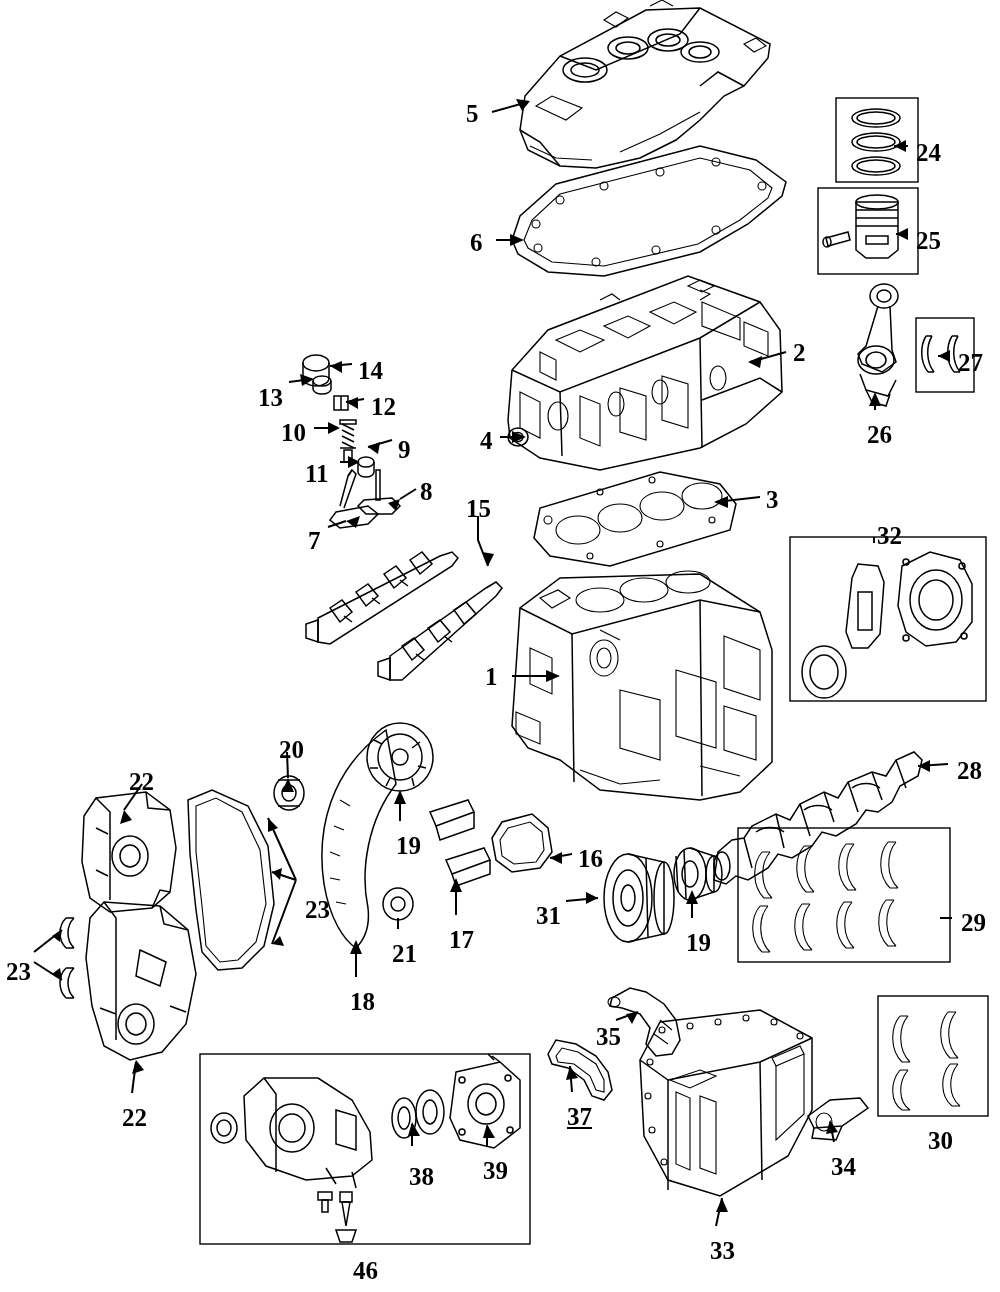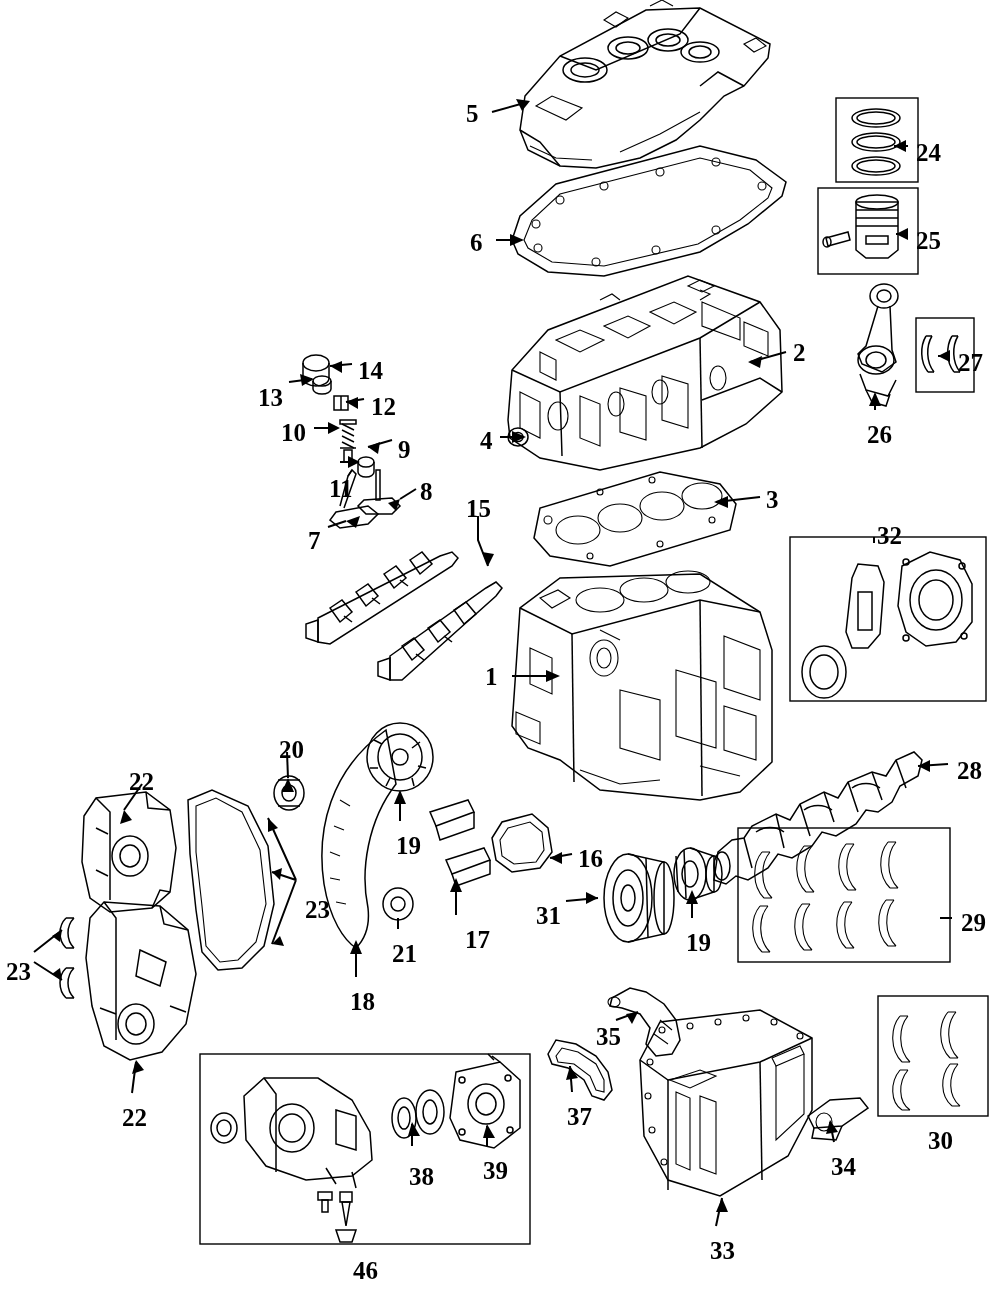--- a/index.html
+++ b/index.html
@@ -491,27 +491,27 @@
   <div class="callout" style="left:485px;top:664px;">1</div>
   <div class="callout" style="left:793px;top:340px;">2</div>
   <div class="callout" style="left:766px;top:487px;">3</div>
   <div class="callout" style="left:480px;top:428px;">4</div>
   <div class="callout" style="left:466px;top:101px;">5</div>
   <div class="callout" style="left:470px;top:230px;">6</div>
   <div class="callout" style="left:308px;top:528px;">7</div>
   <div class="callout" style="left:420px;top:479px;">8</div>
   <div class="callout" style="left:398px;top:437px;">9</div>
   <div class="callout" style="left:281px;top:420px;">10</div>
-  <div class="callout" style="left:305px;top:476px;margin-left:24px;">11</div>
+  <div class="callout" style="left:305px;top:461px;">11</div>
   <div class="callout" style="left:371px;top:394px;">12</div>
   <div class="callout" style="left:258px;top:385px;">13</div>
   <div class="callout" style="left:358px;top:358px;">14</div>
   <div class="callout" style="left:466px;top:496px;">15</div>
   <div class="callout" style="left:578px;top:846px;">16</div>
-  <div class="callout" style="left:465px;top:927px;">17</div>
+  <div class="callout" style="left:449px;top:927px;">17</div>
   <div class="callout" style="left:350px;top:989px;">18</div>
   <div class="callout" style="left:396px;top:833px;">19</div>
   <div class="callout" style="left:686px;top:930px;">19</div>
   <div class="callout" style="left:279px;top:737px;">20</div>
   <div class="callout" style="left:392px;top:941px;">21</div>
   <div class="callout" style="left:129px;top:769px;">22</div>
   <div class="callout" style="left:122px;top:1105px;">22</div>
   <div class="callout" style="left:305px;top:897px;">23</div>
   <div class="callout" style="left:6px;top:959px;">23</div>
   <div class="callout" style="left:916px;top:140px;">24</div>
@@ -520,17 +520,17 @@
   <div class="callout" style="left:958px;top:350px;">27</div>
   <div class="callout" style="left:957px;top:758px;text-align:center;">28</div>
   <div class="callout" style="left:953px;top:910px;margin-left:8px;">29</div>
   <div class="callout" style="left:928px;top:1128px;">30</div>
   <div class="callout" style="left:536px;top:903px;">31</div>
   <div class="callout" style="left:877px;top:523px;">32</div>
   <div class="callout" style="left:710px;top:1238px;">33</div>
   <div class="callout" style="left:831px;top:1154px;">34</div>
   <div class="callout" style="left:596px;top:1024px;">35</div>
   <div class="callout" style="left:353px;top:1258px;">46</div>
-  <div class="callout" style="left:567px;top:1104px;">37</div>
+  <div class="callout" style="left:567px;top:1104px;text-decoration:underline;">37</div>
   <div class="callout" style="left:409px;top:1158px;margin-top:6px;">38</div>
   <div class="callout" style="left:483px;top:1158px;font-family:Liberation Serif, serif;">39</div>
 
 </div>
 
 </body></html>

